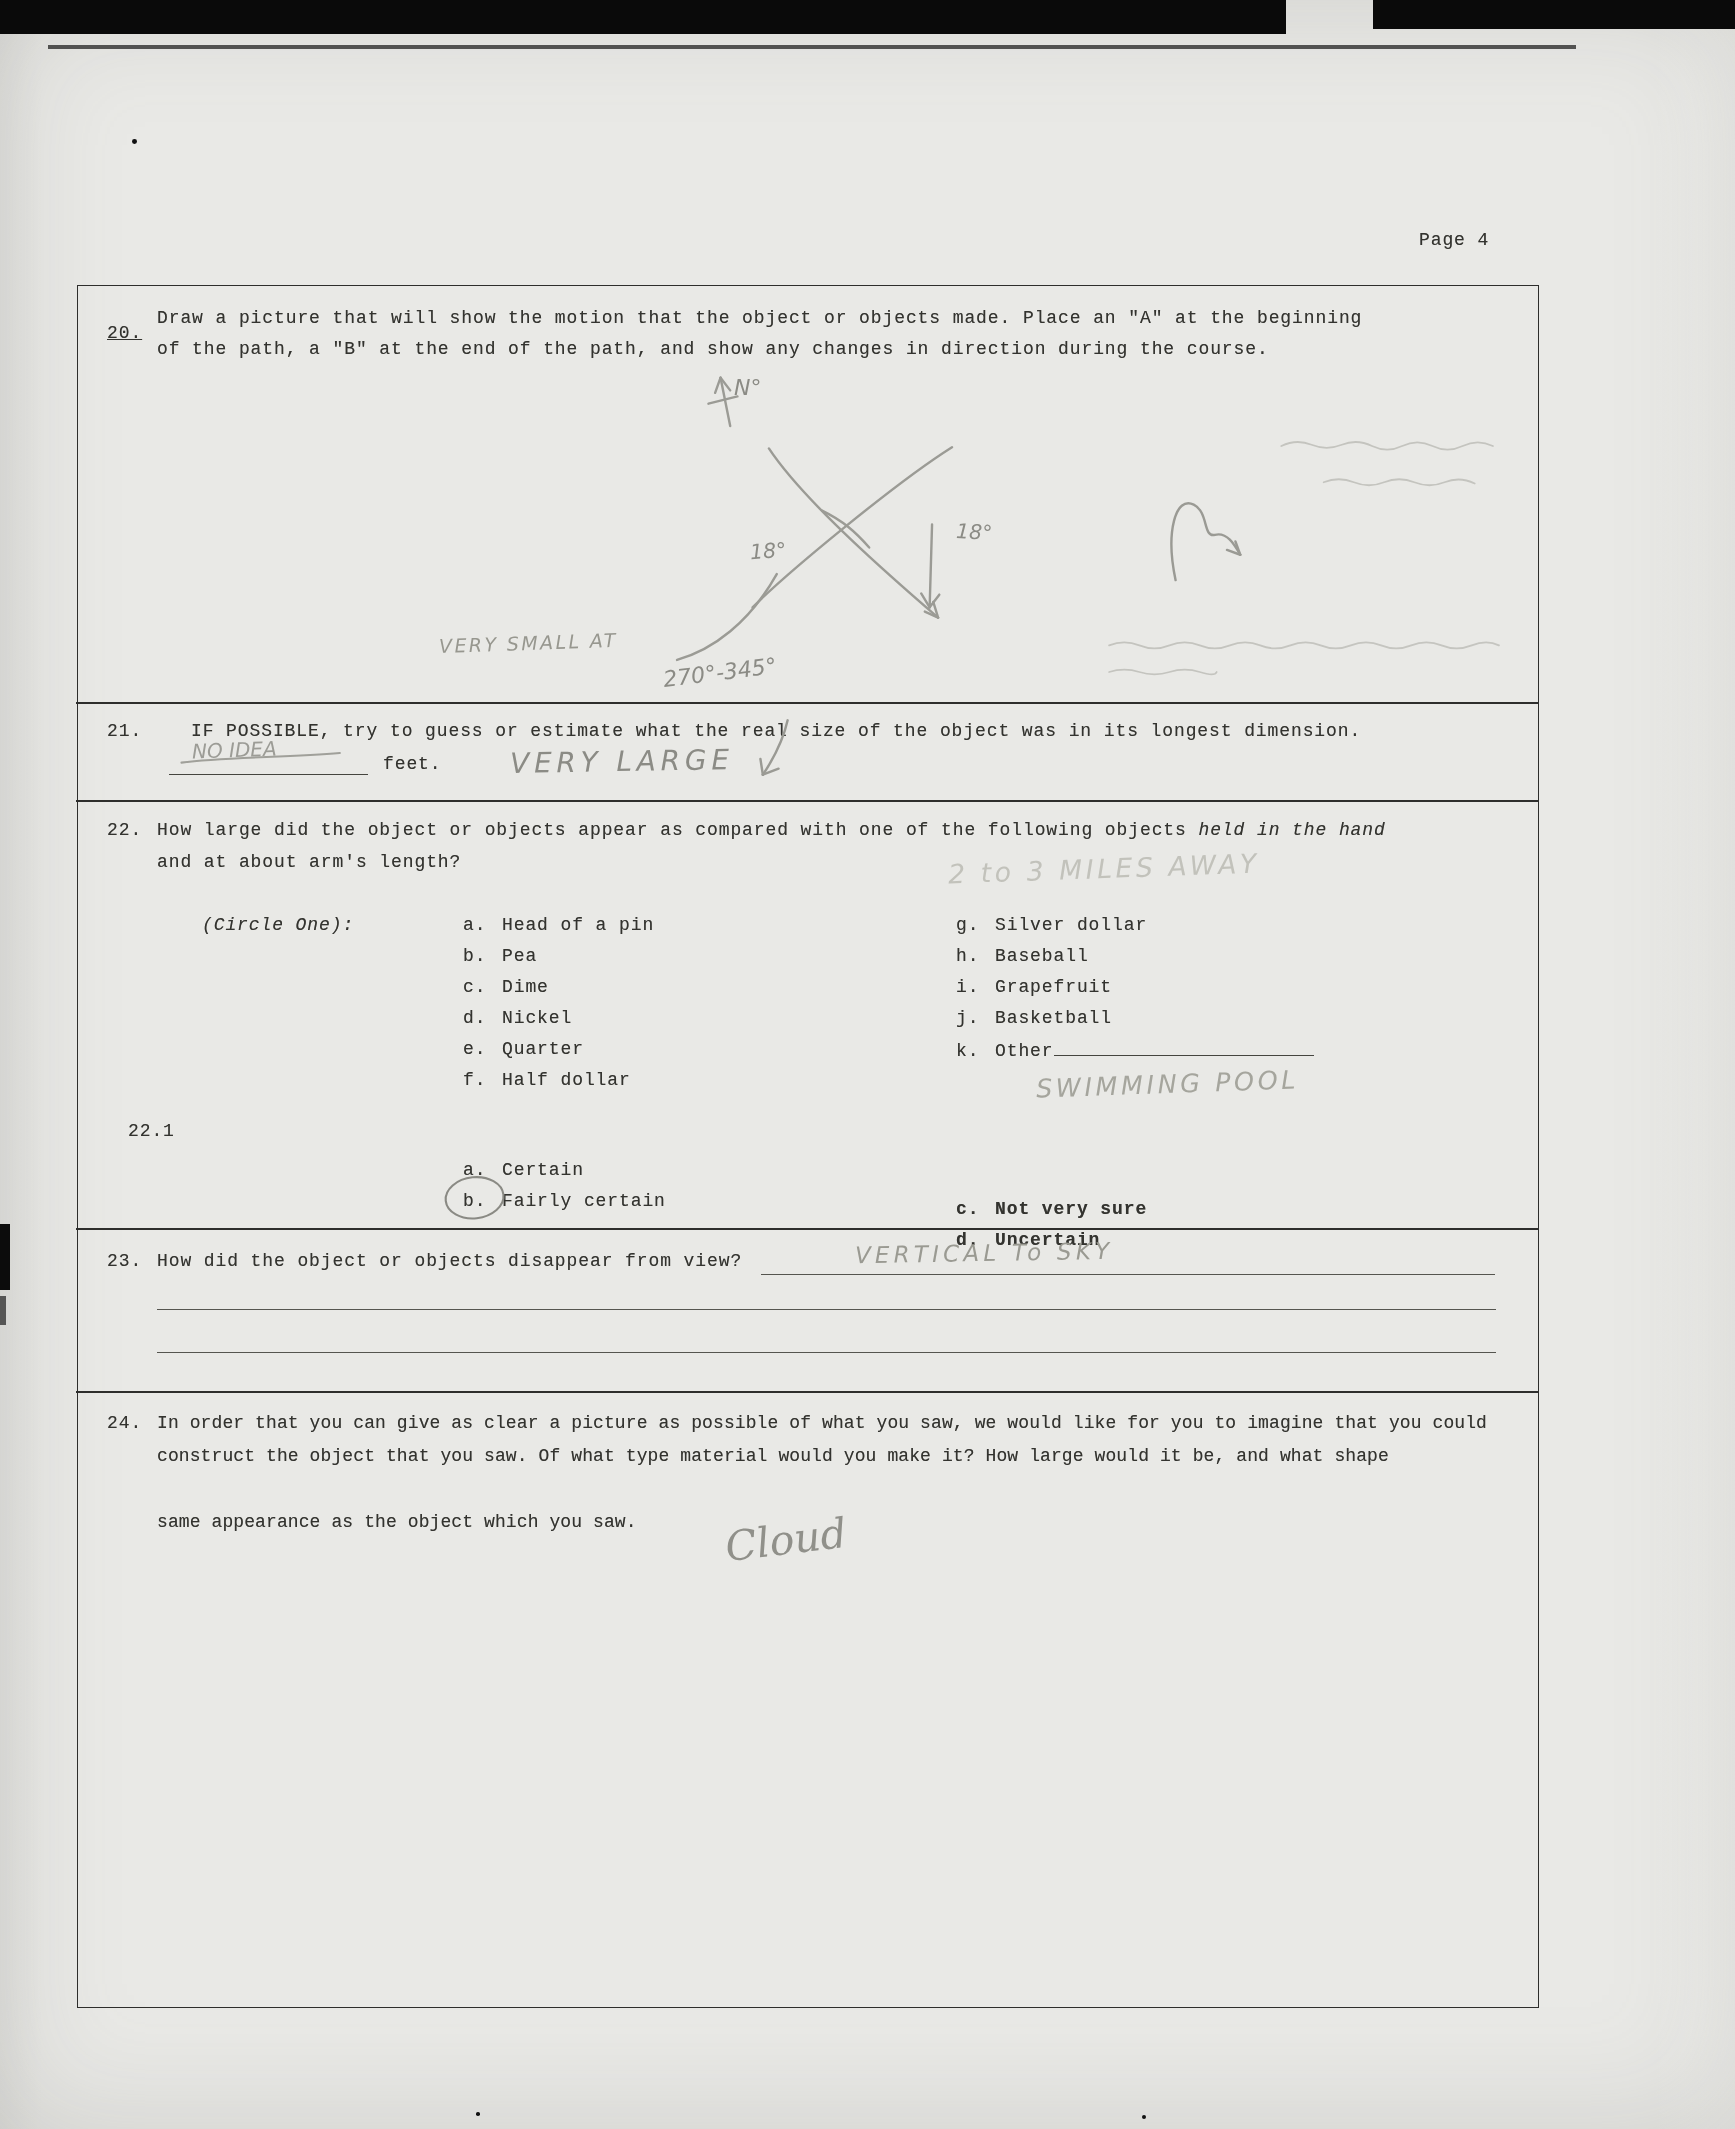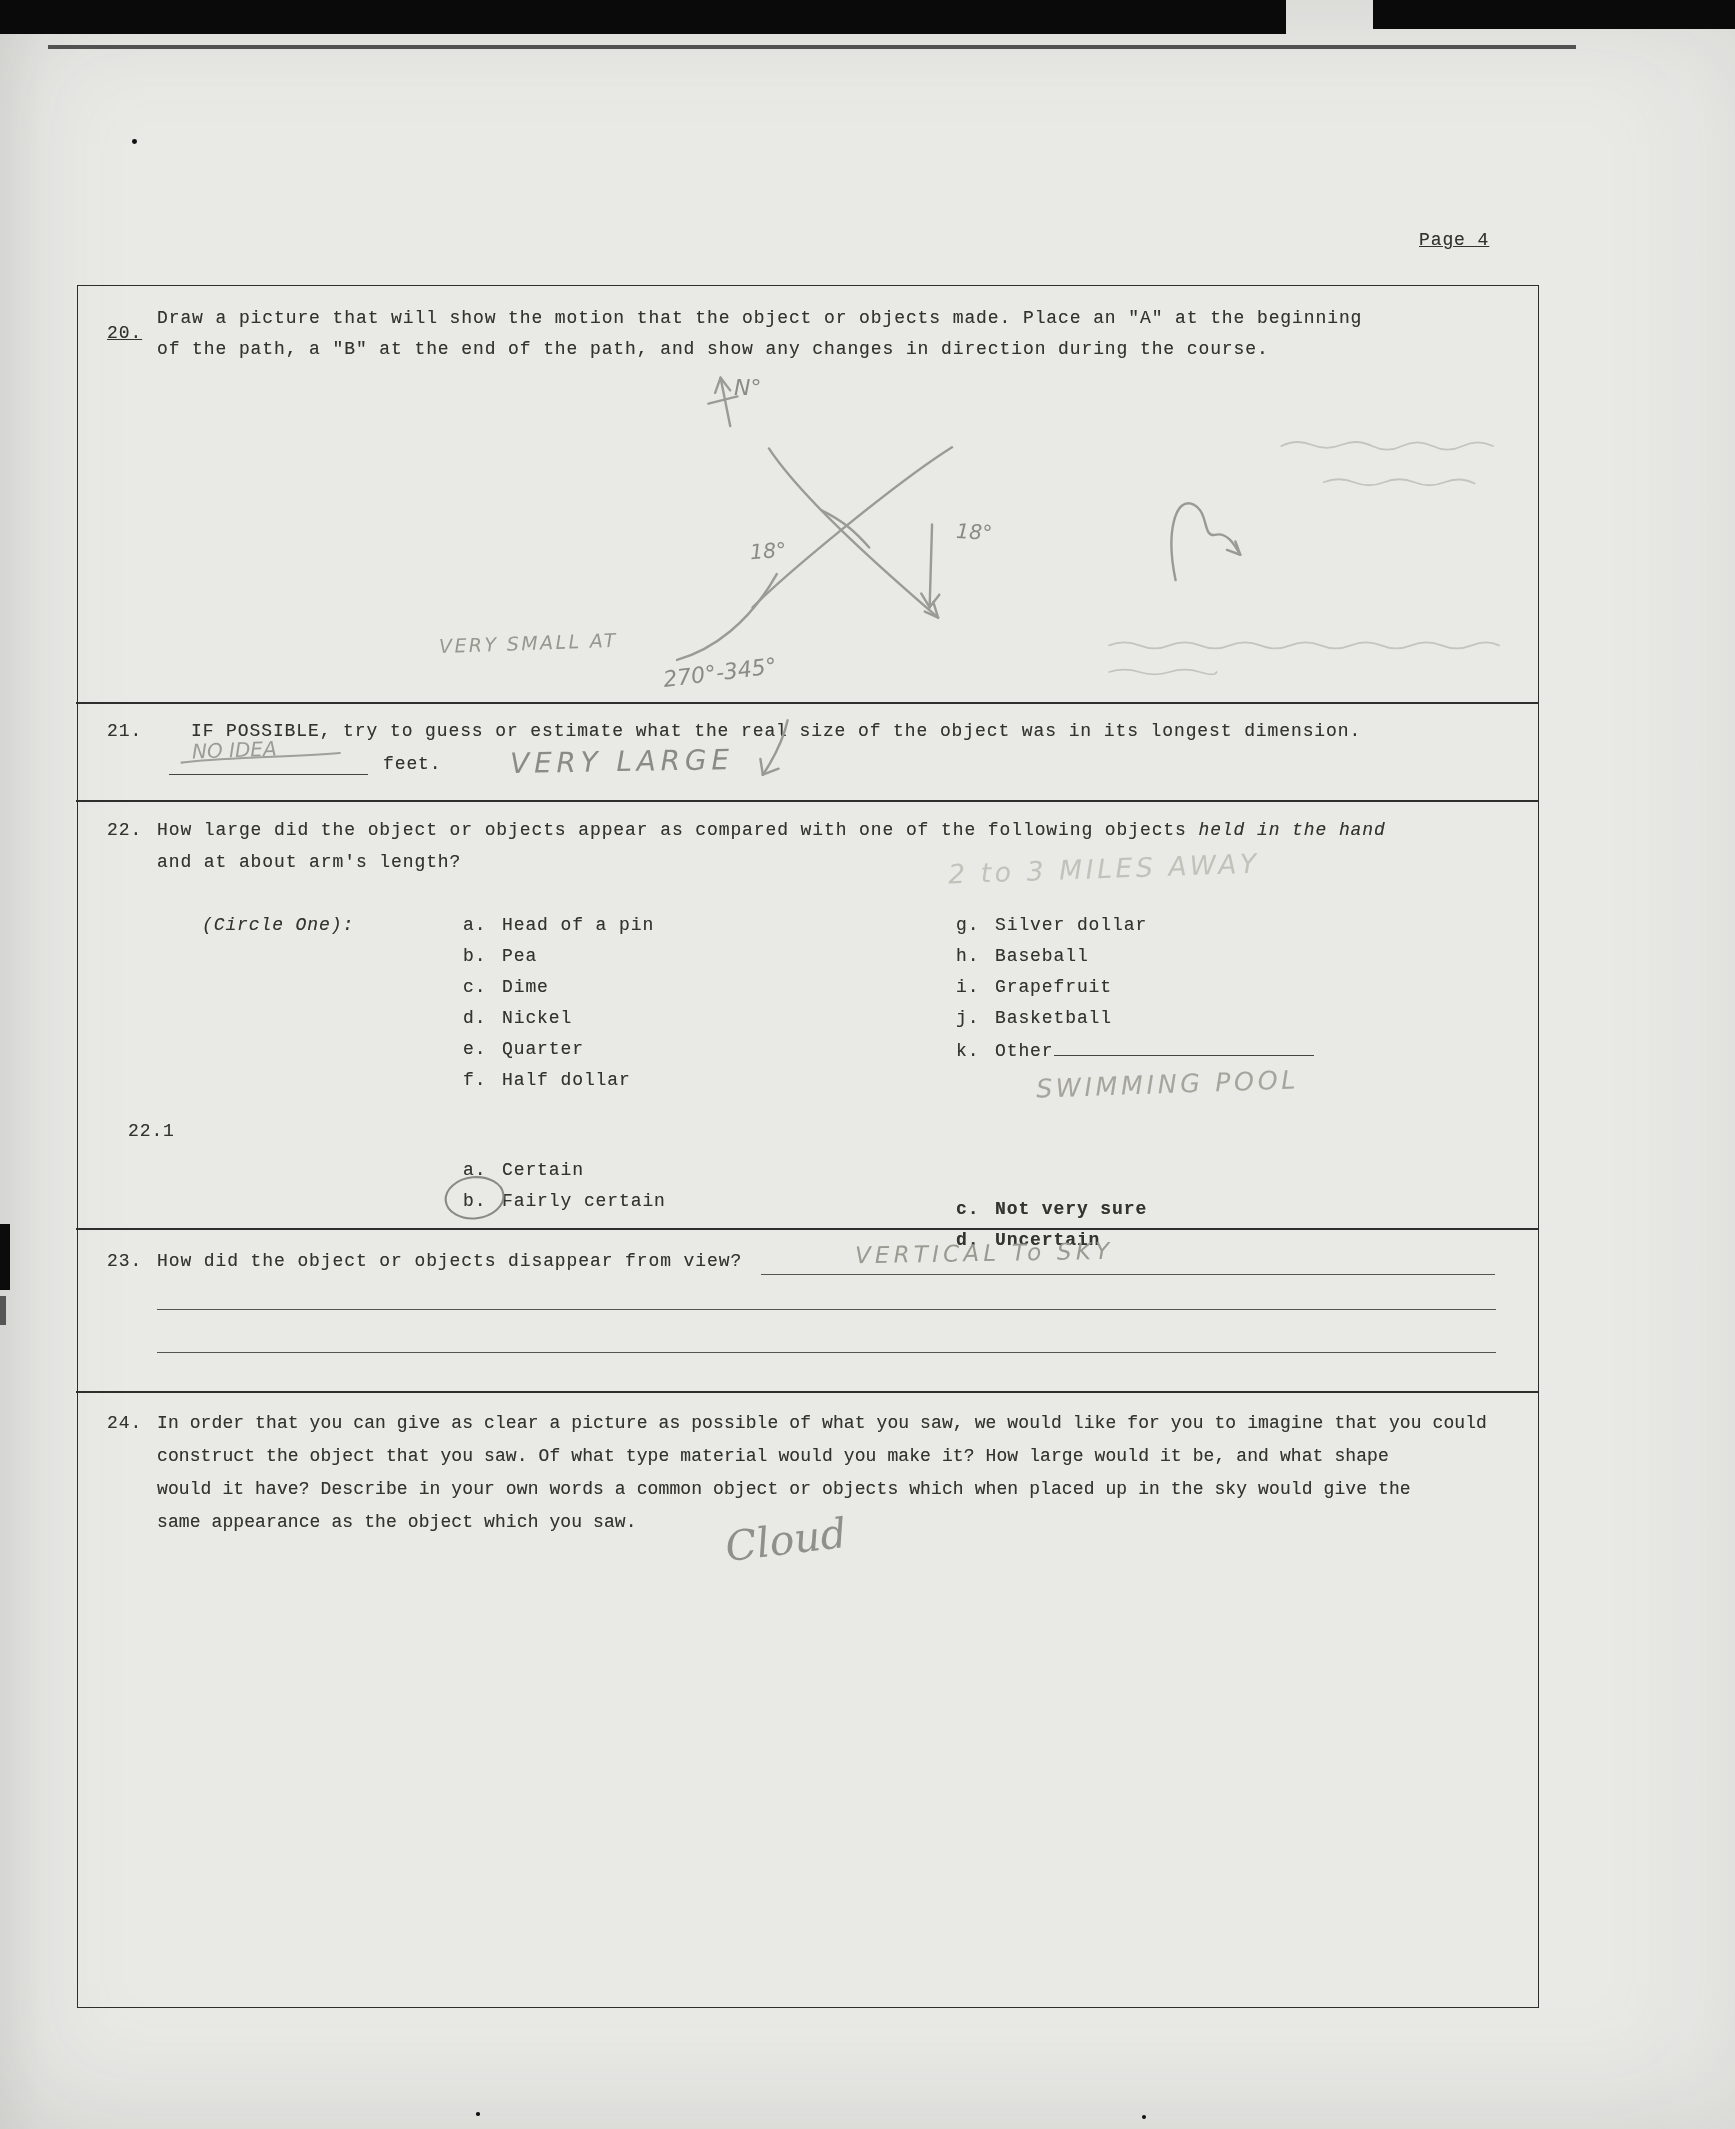--- a/index.html
+++ b/index.html
@@ -29,21 +29,21 @@
 
   <div class="topbar abs" style="left:0;top:0;width:1286px;height:34px;"></div>
   <div class="topbar abs" style="left:1373px;top:0;width:363px;height:29px;"></div>
   <div class="abs" style="left:48px;top:45px;width:1528px;height:3.6px;background:#222;opacity:.75;"></div>
   <div class="abs" style="left:0;top:1224px;width:9.7px;height:66px;background:#0c0c0c;"></div>
   <div class="abs" style="left:0;top:1296px;width:6px;height:29px;background:#555;"></div>
   <div class="speck" style="left:132px;top:139px;width:4.8px;height:4.8px;"></div>
   <div class="speck" style="left:476px;top:2112px;width:3.6px;height:3.6px;"></div>
   <div class="speck" style="left:1142px;top:2115px;width:4.2px;height:4.2px;"></div>
 
-  <div class="typed abs" style="left:1419px;top:225px;text-decoration:underline;">Page 4</div>
+  <div class="typed abs" style="left:1419px;top:225px;">Page 4</div>
 
   <div class="form-box">
     <div class="divider" style="top:416px;"></div>
     <div class="divider" style="top:514px;"></div>
     <div class="divider" style="top:942px;"></div>
     <div class="divider" style="top:1105px;"></div>
 
     <div class="typed abs" style="left:29px;top:32px;text-decoration:underline;">20.</div>
     <div class="typed abs" style="left:79px;top:17px;">Draw a picture that will show the  motion that the object or objects made.  Place an "A" at the beginning</div>
     <div class="typed abs" style="left:79px;top:48px;">of the path, a "B" at the end of the path, and show any changes in direction during the course.</div>
@@ -99,21 +99,20 @@
     <div class="typed abs" style="left:29px;top:960px;">23.</div>
     <div class="typed abs" style="left:79px;top:960px;">How did the object or objects disappear from view?</div>
     <div class="ansline" style="left:683px;top:988px;width:734px;"></div>
     <div class="hand abs" style="left:777px;top:954px;font-size:23px;letter-spacing:4.2px;transform:rotate(-1deg);color:#9a9a92;">VERTICAL   To   SKY</div>
     <div class="ansline" style="left:79px;top:1023px;width:1339px;"></div>
     <div class="ansline" style="left:79px;top:1066px;width:1339px;"></div>
 
     <div class="typed abs" style="left:29px;top:1122px;">24.</div>
     <div class="typed typed-tight abs" style="left:79px;top:1122px;">In order that you can give as clear a picture as possible of what you saw, we would like for you to imagine that you could</div>
     <div class="typed typed-tight abs" style="left:79px;top:1155px;">construct the object that you saw.  Of what type material would you make it?  How large would it be, and what shape</div>
-    <div class="typed typed-tight abs" style="left:79px;top:1188px;">would it have?  Describe in your own words a common object or objects which when placed up in the sky would give the</div>
     <div class="typed typed-tight abs" style="left:79px;top:1221px;">same appearance as the object which you saw.</div>
     <div class="abs" style="left:647px;top:1230px;font-family:'DejaVu Serif',serif;font-style:italic;font-size:41px;color:#90908a;transform:rotate(-7deg);">Cloud</div>
   </div>
 
   <svg class="pencil" width="1736" height="2129" viewBox="0 0 2872 3523">
     <g stroke="#93938d" stroke-width="4" fill="none" stroke-linecap="round" opacity="0.9">
       <path d="M1245,1005 C1300,950 1480,800 1575,740"></path>
       <path d="M1272,742 C1330,830 1480,960 1552,1022"></path>
       <path d="M1552,1022 L1530,1012"></path>
       <path d="M1552,1022 L1544,996"></path>

